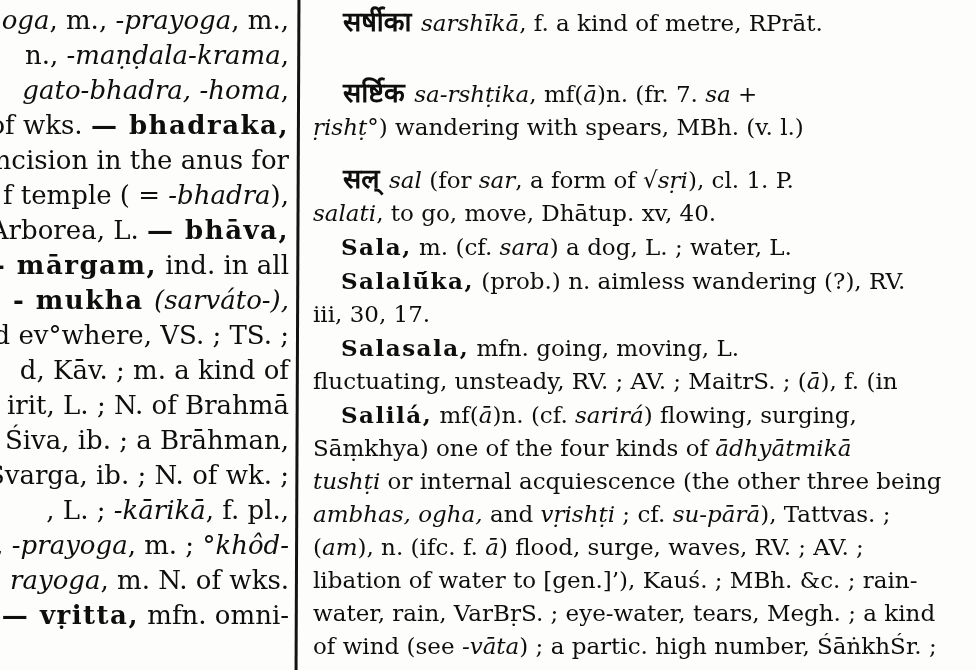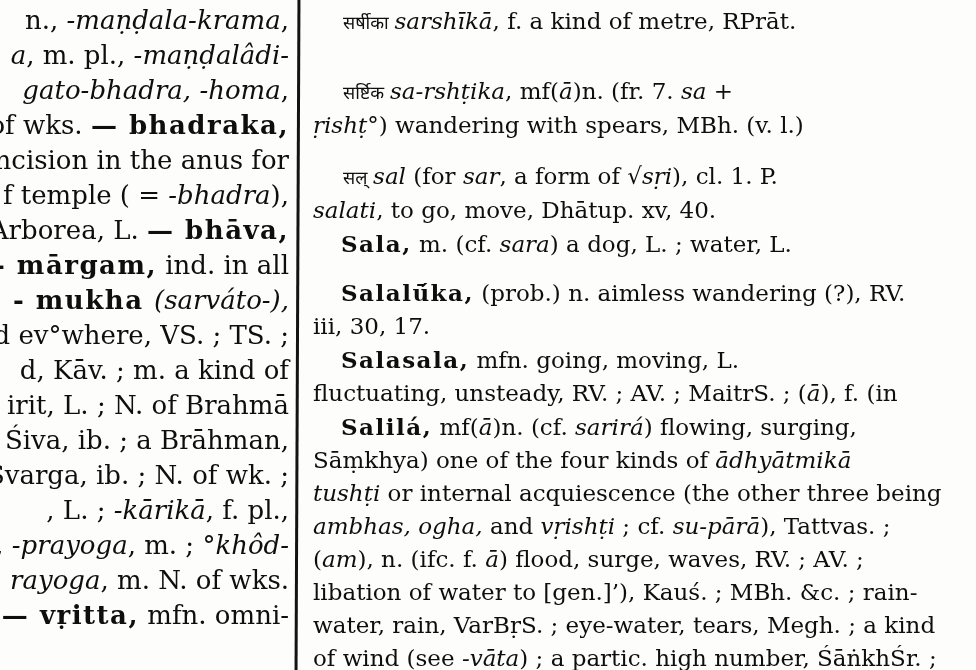--- a/index.html
+++ b/index.html
@@ -24,32 +24,32 @@
   }
   .col-right .tline{white-space:nowrap;}
   .divider{
     position:absolute;left:296px;top:-4px;width:3px;height:680px;
     background:#131313;transform:rotate(0.25deg);
   }
   .s-n{font-style:normal;}
   .s-i{font-style:italic;}
   .s-b{font-weight:bold;letter-spacing:1.5px;}
   .s-d{
-    font-weight:normal;
+    font-weight:bold;
     font-family:"DejaVu Sans", sans-serif;
-    font-size:18px;
+    font-size:27px;
   }
 </style>
 </head>
 <body>
 
 <div class="page">
   <div class="col col-left">
+      <div class="tline"><span class="s-i">oga</span><span class="s-n">, m., </span><span class="s-i">-prayoga</span><span class="s-n">, m.,</span></div>
       <div class="tline"><span class="s-n">n., </span><span class="s-i">-maṇḍala-krama</span><span class="s-n">,</span></div>
-      <div class="tline"><span class="s-i">a</span><span class="s-n">, m. pl., </span><span class="s-i">-maṇḍalâdi-</span></div>
       <div class="tline"><span class="s-i">gato-bhadra, -homa</span><span class="s-n">,</span></div>
       <div class="tline"><span class="s-n">of wks. </span><span class="s-b">— bhadraka,</span></div>
       <div class="tline"><span class="s-n">ncision in the anus for</span></div>
       <div class="tline"><span class="s-n">f temple ( = </span><span class="s-i">-bhadra</span><span class="s-n">),</span></div>
       <div class="tline"><span class="s-n">Arborea, L. </span><span class="s-b">— bhāva,</span></div>
       <div class="tline"><span class="s-b">- mārgam,</span><span class="s-n"> ind. in all</span></div>
       <div class="tline"><span class="s-b">- mukha </span><span class="s-i">(sarváto-),</span></div>
       <div class="tline"><span class="s-n">ed ev°where, VS. ; TS. ;</span></div>
       <div class="tline"><span class="s-n">d, Kāv. ; m. a kind of</span></div>
       <div class="tline"><span class="s-n">irit, L. ; N. of Brahmā</span></div>
@@ -63,21 +63,21 @@
 
   <div class="divider"></div>
 
   <div class="col col-right">
       <div class="tline" style="padding-left: 30px;"><span class="s-d">सर्षीका </span><span class="s-i">sarshīkā</span><span class="s-n">, f. a kind of metre, RPrāt.</span></div>
       <div class="tline" style="margin-top: 36px; padding-left: 30px;"><span class="s-d">सर्ष्टिक </span><span class="s-i">sa-rshṭika</span><span class="s-n">, mf(</span><span class="s-i">ā</span><span class="s-n">)n. (fr. 7. </span><span class="s-i">sa</span><span class="s-n"> +</span></div>
       <div class="tline"><span class="s-i">ṛishṭ°</span><span class="s-n">) wandering with spears, MBh. (v. l.)</span></div>
       <div class="tline" style="margin-top: 18px; padding-left: 30px;"><span class="s-d">सल् </span><span class="s-i">sal</span><span class="s-n"> (for </span><span class="s-i">sar</span><span class="s-n">, a form of √</span><span class="s-i">sṛi</span><span class="s-n">), cl. 1. P.</span></div>
       <div class="tline"><span class="s-i">salati</span><span class="s-n">, to go, move, Dhātup. xv, 40.</span></div>
       <div class="tline" style="padding-left: 28px;"><span class="s-b">Sala,</span><span class="s-n"> m. (cf. </span><span class="s-i">sara</span><span class="s-n">) a dog, L. ; water, L.</span></div>
-      <div class="tline" style="padding-left: 28px; margin-top: 15px;"><span class="s-b">Salalū́ka,</span><span class="s-n"> (prob.) n. aimless wandering (?), RV.</span></div>
+      <div class="tline" style="padding-left: 28px;"><span class="s-b">Salalū́ka,</span><span class="s-n"> (prob.) n. aimless wandering (?), RV.</span></div>
       <div class="tline"><span class="s-n">iii, 30, 17.</span></div>
       <div class="tline" style="padding-left: 28px;"><span class="s-b">Salasala,</span><span class="s-n"> mfn. going, moving, L.</span></div>
       <div class="tline"><span class="s-n">fluctuating, unsteady, RV. ; AV. ; MaitrS. ; (</span><span class="s-i">ā</span><span class="s-n">), f. (in</span></div>
       <div class="tline" style="padding-left: 28px;"><span class="s-b">Salilá,</span><span class="s-n"> mf(</span><span class="s-i">ā</span><span class="s-n">)n. (cf. </span><span class="s-i">sarirá</span><span class="s-n">) flowing, surging,</span></div>
       <div class="tline"><span class="s-n">Sāṃkhya) one of the four kinds of </span><span class="s-i">ādhyātmikā</span></div>
       <div class="tline"><span class="s-i">tushṭi</span><span class="s-n"> or internal acquiescence (the other three being</span></div>
       <div class="tline"><span class="s-i">ambhas, ogha,</span><span class="s-n"> and </span><span class="s-i">vṛishṭi</span><span class="s-n"> ; cf. </span><span class="s-i">su-pārā</span><span class="s-n">), Tattvas. ;</span></div>
       <div class="tline"><span class="s-n">(</span><span class="s-i">am</span><span class="s-n">), n. (ifc. f. </span><span class="s-i">ā</span><span class="s-n">) flood, surge, waves, RV. ; AV. ;</span></div>
       <div class="tline"><span class="s-n">libation of water to [gen.]’), Kauś. ; MBh. &amp;c. ; rain-</span></div>
       <div class="tline"><span class="s-n">water, rain, VarBṛS. ; eye-water, tears, Megh. ; a kind</span></div>

